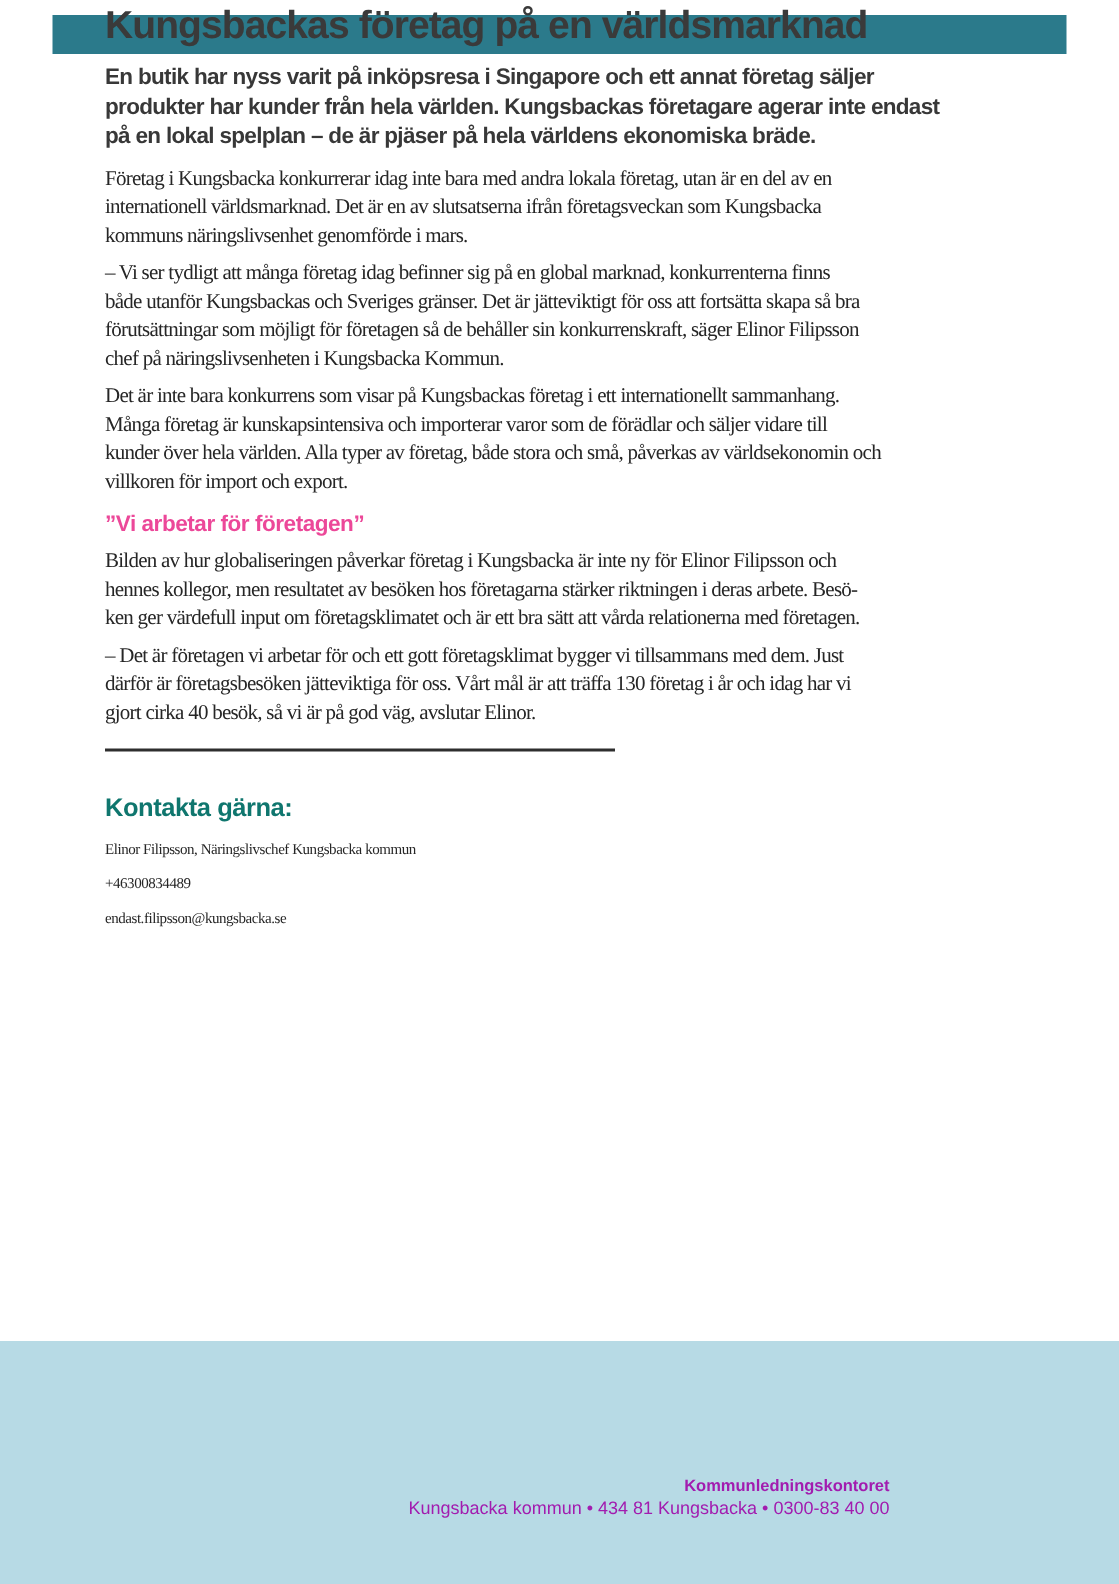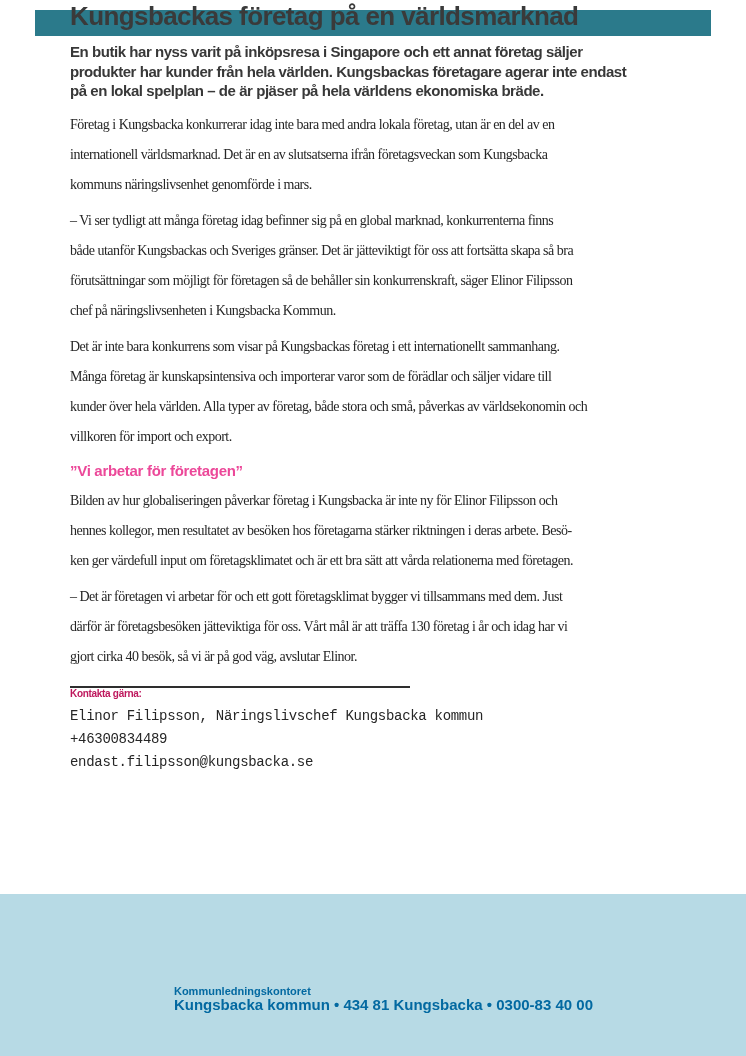--- a/index.html
+++ b/index.html
@@ -38,76 +38,75 @@
     font-weight: bold;
     letter-spacing: -0.45px;
     color: #383838;
     white-space: pre-line;
     width: 620px;
   }
   p.body-par {
     margin: 6px 0 0 0;
     font-family: "Liberation Serif", serif;
     font-size: 14px;
-    line-height: 30px;
+    line-height: 19px;
     letter-spacing: -0.5px;
     color: #262626;
     white-space: pre-line;
   }
   p.body-par.first { margin-top: 9px; }
   h2.subhead {
     margin: 10px 0 0 0;
     font-size: 15px;
     line-height: 18px;
     font-weight: bold;
     letter-spacing: -0.3px;
     color: #ec4899;
   }
   .divider {
     margin: 14px 0 0 0;
     width: 340px;
     height: 0;
     border-top: 2px solid #2e2e2e;
   }
   .contact-heading {
-    margin: 0 0 0 0;
-    font-size: 10px;
+    margin: 28px 0 0 0;
+    font-size: 17px;
     font-weight: bold;
     letter-spacing: -0.3px;
-    color: #be185d;
+    color: #0f766e;
   }
   .contact-lines {
     margin: 6px 0 0 0;
-    font-family: Liberation Mono, monospace;
-    font-size: 14px;
+    font-family: Liberation Serif, serif;
+    font-size: 10px;
     line-height: 23px;
     letter-spacing: -0.3px;
     color: #262626;
   }
   .footer {
     position: absolute;
     left: 0; bottom: 0;
     width: 746px; height: 162px;
     background: #b7dae5;
   }
   .footer-info {
     position: absolute;
     top: 90px; right: 153px;
-    text-align: left;
-    color: #0369a1;
+    text-align: right;
+    color: #a21caf;
   }
   .footer-dept {
     font-size: 11px;
     font-weight: bold;
     line-height: 14px;
   }
   .footer-line {
-    font-size: 15px;
+    font-size: 12px;
     line-height: 14px;
-    font-weight: bold;
   }
   .logo {
     position: absolute;
     top: 62px; right: 49px;
     width: 62px;
     text-align: center;
   }
   .logo-caption {
     margin-top: 5px;
     font-family: "Liberation Serif", serif;

